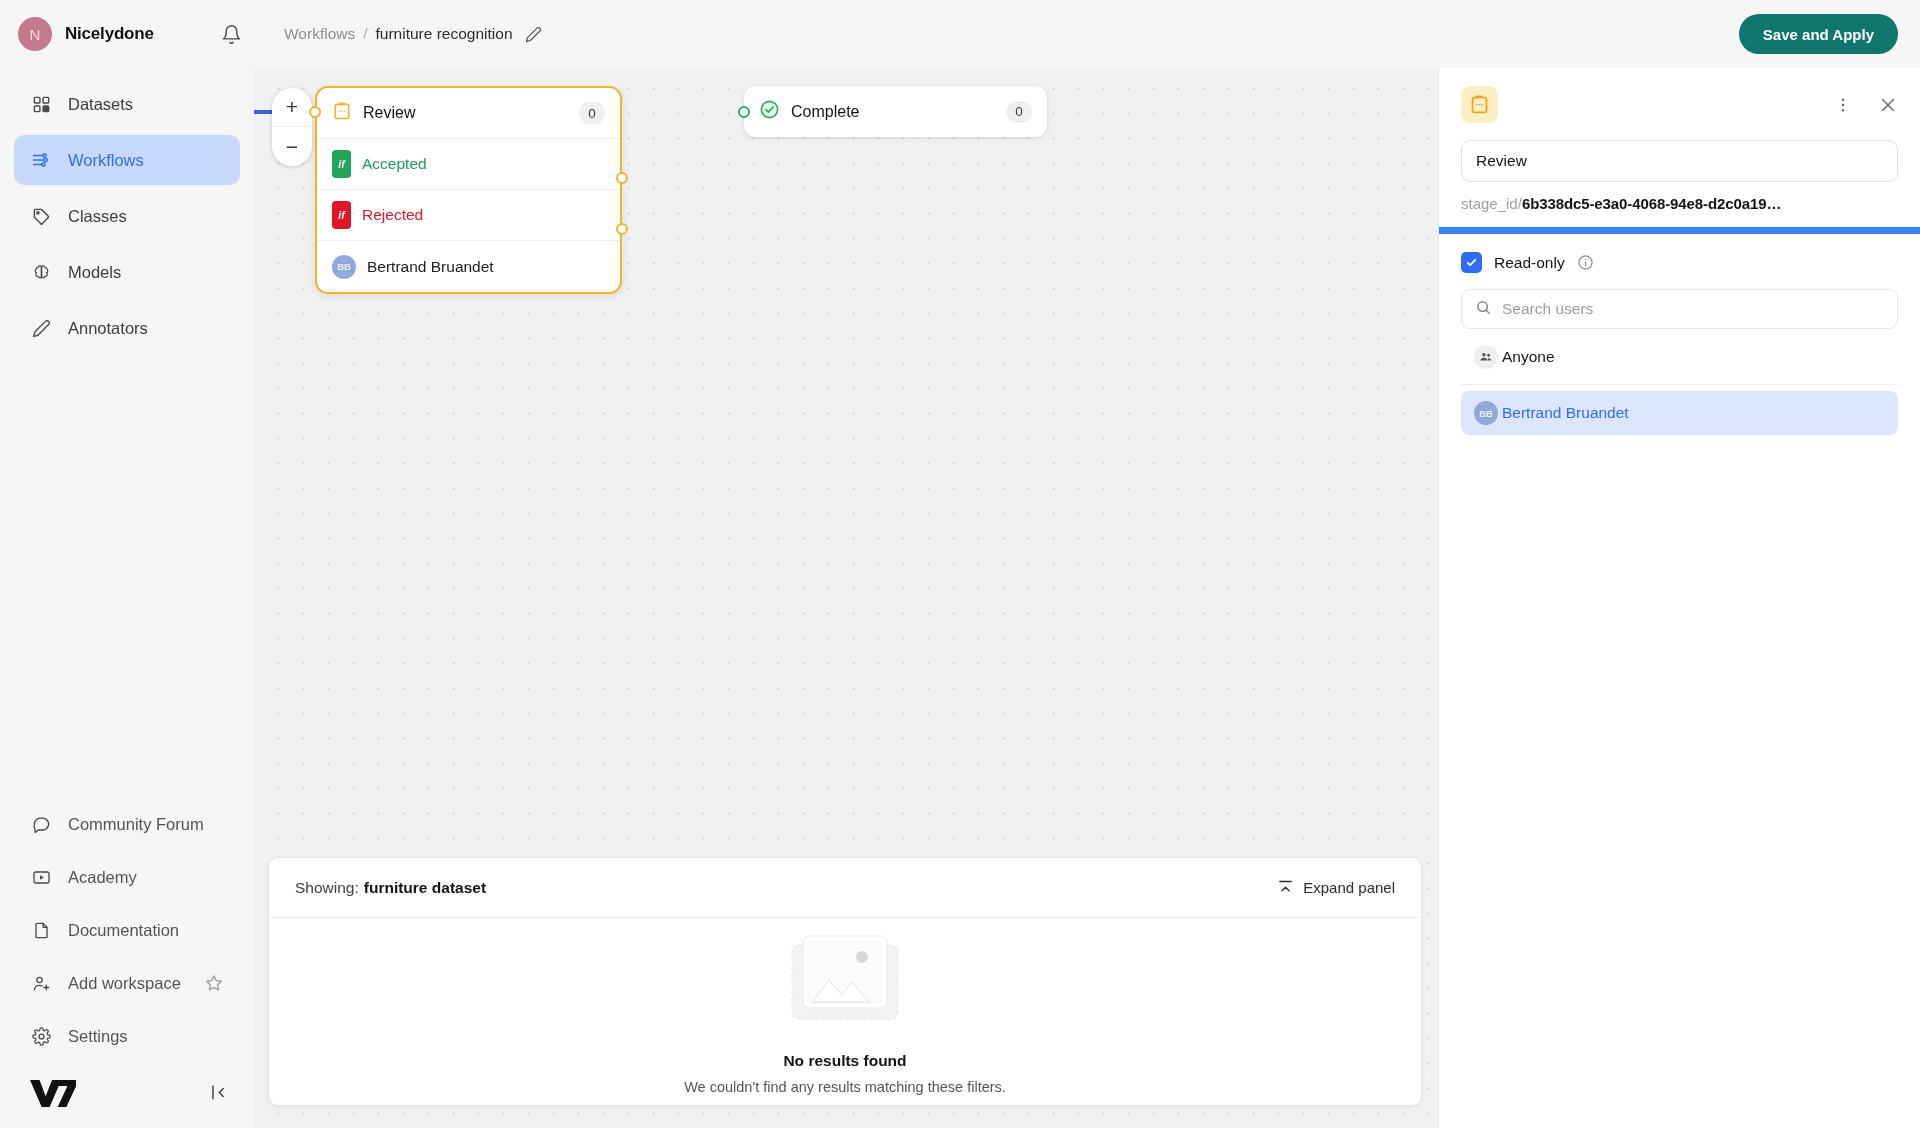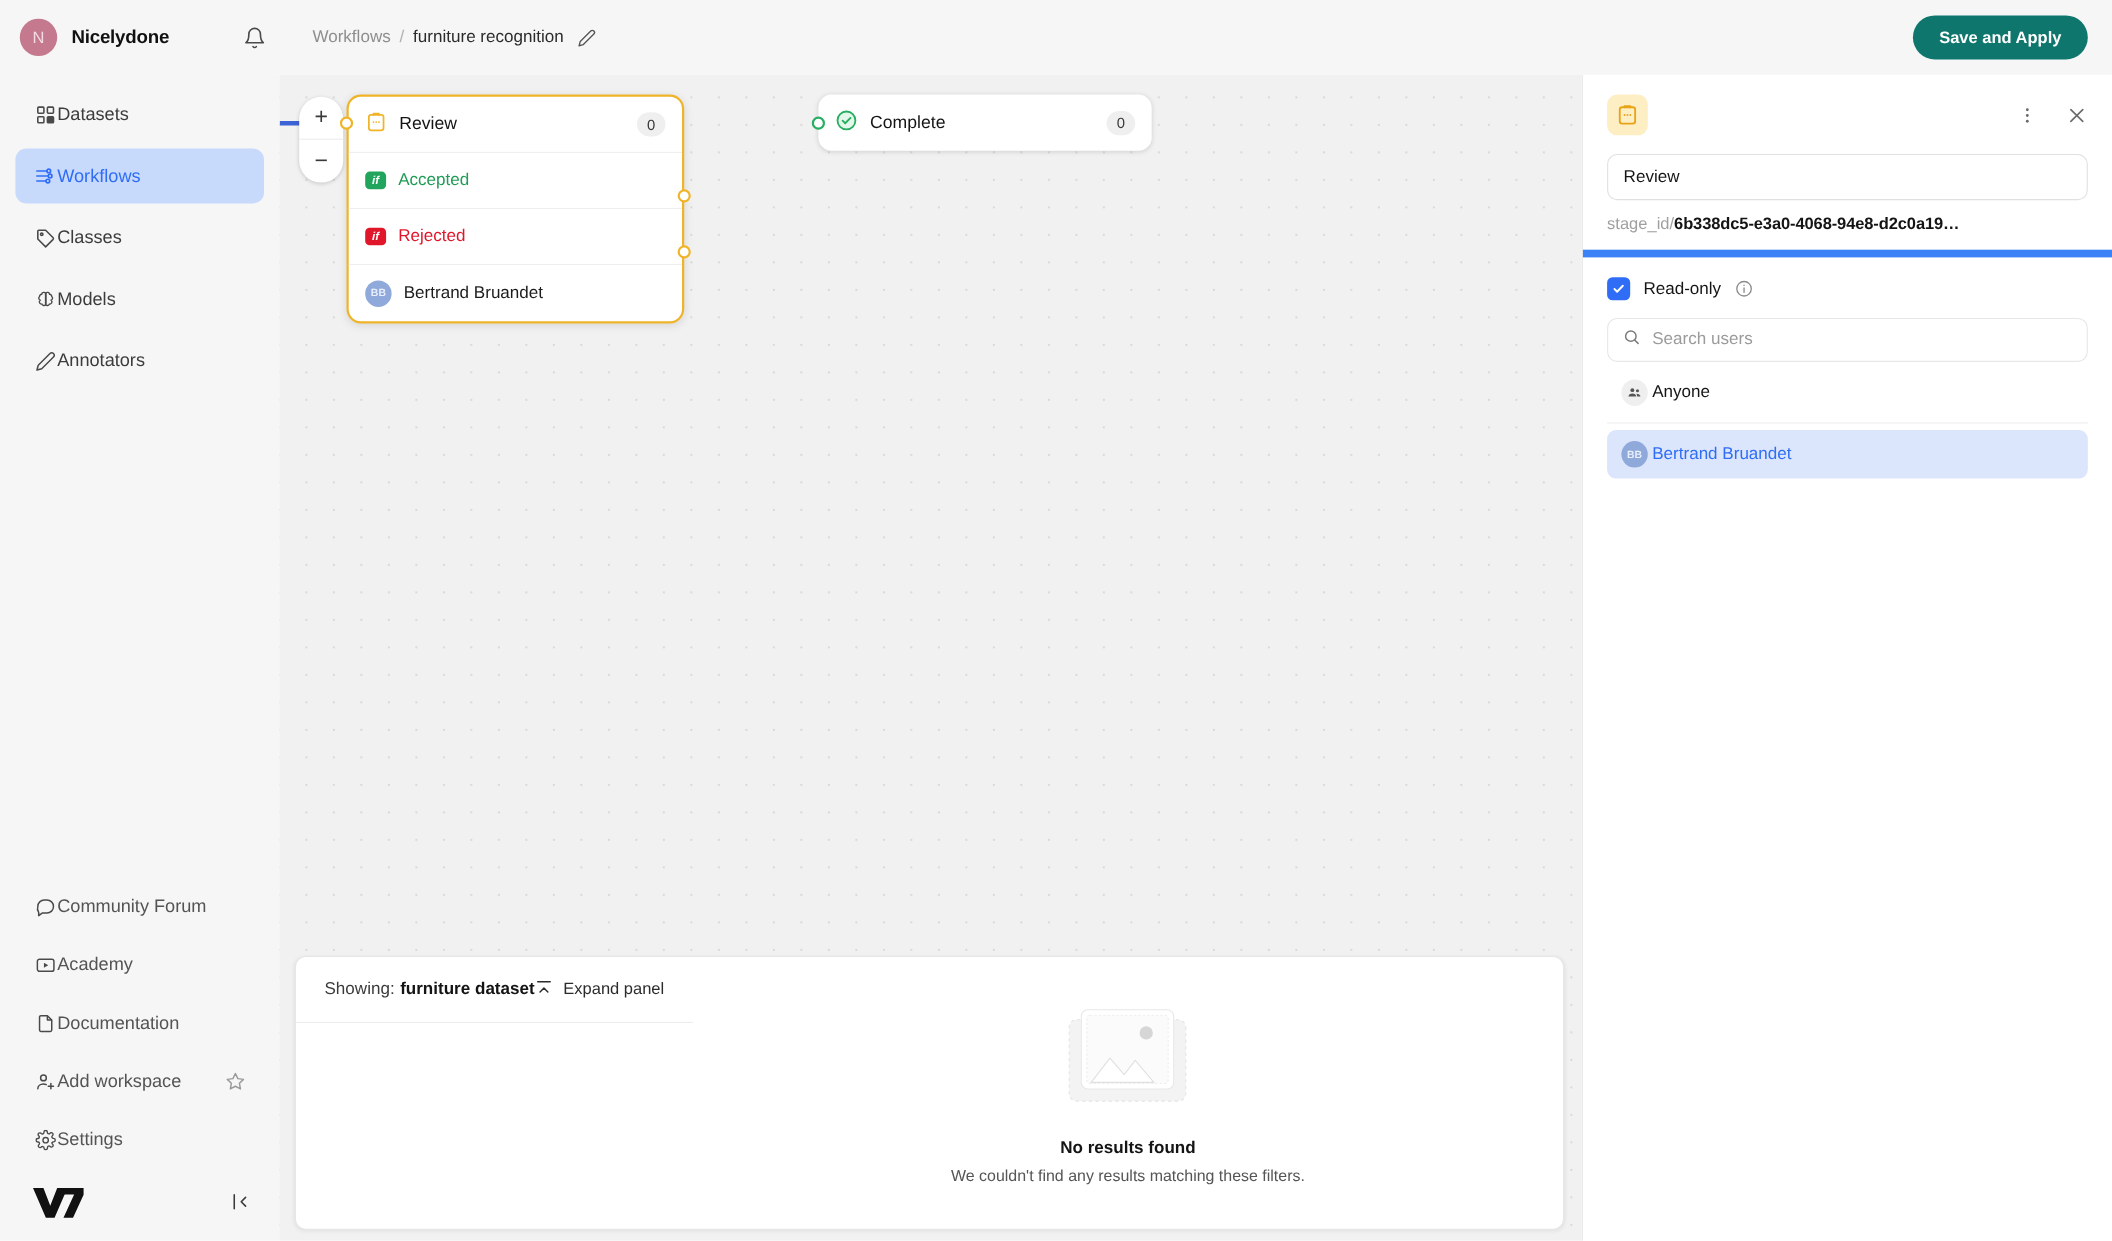--- a/index.html
+++ b/index.html
@@ -49,21 +49,21 @@
 
   
   .sidebar {
     width: 254px; flex: 0 0 254px;
     background: #f6f6f6;
     display: flex; flex-direction: column;
     padding: 8px 0 0 0;
     position: relative; z-index: 20;
   }
   .nav-item {
-    display: flex; align-items: center; gap: 0;
+    display: flex; align-items: center; gap: 16px;
     height: 50px; margin: 3px 14px; padding: 0 16px;
     border-radius: 10px; cursor: pointer;
     font-size: 16.5px; color: #3c3c3c;
   }
   .nav-item .nic { display: flex; width: 22px; justify-content: center; color: #4a4a4a; }
   .nav-item.active { background: #c8dafc; color: #2f6df6; font-weight: 400; }
   .nav-item.active .nic { color: #2f6df6; }
   .nav-spacer { flex: 1; }
   .nav-bottom { padding-bottom: 6px; }
   .nav-item.muted { color: #545454; }
@@ -120,21 +120,21 @@
   }
   .node-row:last-child { border-bottom: none; }
   .node-title { font-size: 16px; color: #141414; }
   .count-pill {
     margin-left: auto; background: #efefef; color: #3a3a3a;
     border-radius: 11px; min-width: 26px; height: 22px;
     display: flex; align-items: center; justify-content: center;
     font-size: 13.5px; padding: 0 8px;
   }
   .ifbadge {
-    width: 19px; height: 16px; border-radius: 4px;
+    width: 19px; height: 28px; border-radius: 4px;
     display: flex; align-items: center; justify-content: center;
     font-size: 10.5px; font-weight: 700; color: #fff; font-style: italic;
   }
   .ifbadge.ok { background: #21a45c; }
   .ifbadge.no { background: #e0162b; }
   .lbl-accepted { color: #1f9c57; font-size: 15.5px; }
   .lbl-rejected { color: #e0162b; font-size: 15.5px; }
   .user-chip {
     width: 24px; height: 24px; border-radius: 50%;
     background: #8fa9db; color: #e9eefb;
@@ -149,25 +149,25 @@
 
   
   .port {
     position: absolute; width: 12px; height: 12px; border-radius: 50%;
     background: #fff; border: 2.5px solid #f0b429; z-index: 7;
   }
   .port.green { border-color: #27ae60; }
 
   
   .bottom-panel {
-    position: absolute; left: 14px; right: 16px; bottom: 10px;
+    position: absolute; left: 14px; right: 16px; bottom: 22px;
     height: 249px; background: #fff;
     border-radius: 10px; border: 1px solid #e6e6e6;
     box-shadow: 0 1px 4px rgba(0,0,0,.07);
-    z-index: 8; display: flex; flex-direction: row;
+    z-index: 8; display: flex; flex-direction: column;
   }
   .bp-head {
     height: 60px; display: flex; align-items: center;
     padding: 0 26px; border-bottom: 1px solid #ededed;
     font-size: 15.5px; color: #2b2b2b;
   }
   .bp-head .lead { color: #3b3b3b; }
   .bp-head .ds { font-weight: 700; color: #141414; margin-left: 5px; }
   .expand {
     margin-left: auto; display: flex; align-items: center; gap: 9px;

